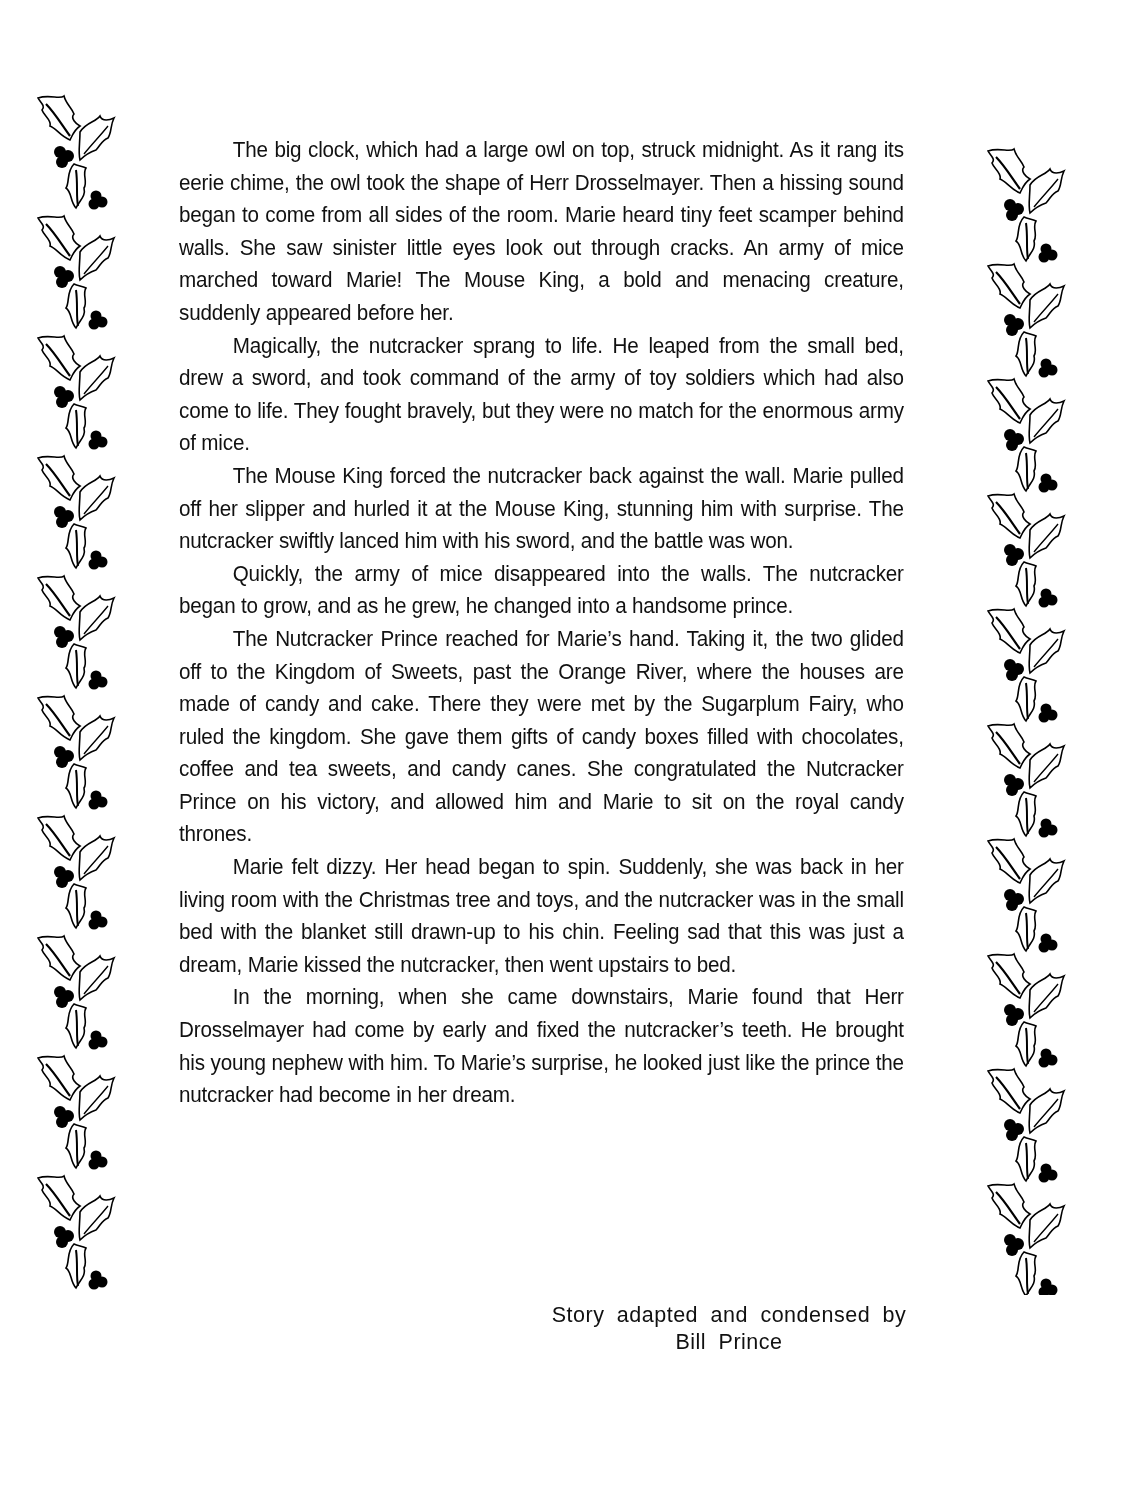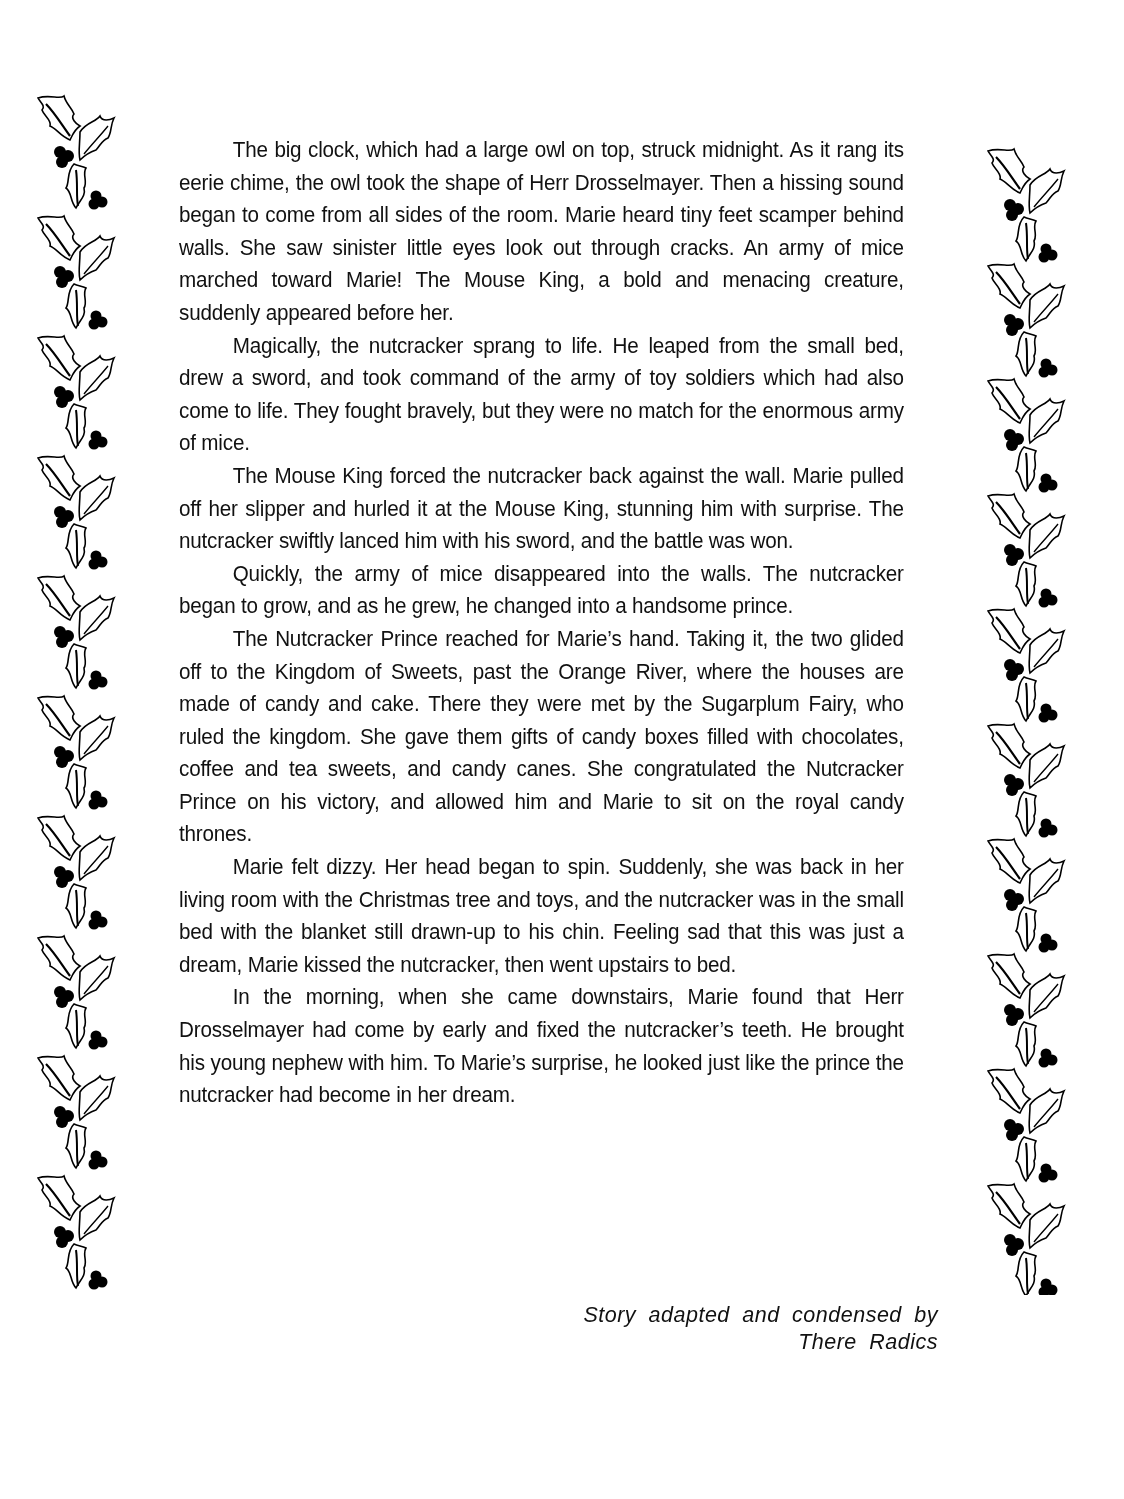--- a/index.html
+++ b/index.html
@@ -8,22 +8,22 @@
   .border-left { left: 30px; top: 92px; width: 112px; height: 1210px; }
   .border-right { left: 980px; top: 145px; width: 108px; height: 1150px; }
   .text-block {
     position: absolute; left: 179px; top: 134px; width: 755px;
     font-family: "Liberation Sans", sans-serif; font-size: 21.5px; line-height: 32.6px;
     letter-spacing: -0.2px; text-align: justify; transform: scaleX(0.96); transform-origin: left top;
   }
   .text-block p { margin: 0; text-indent: 56px; }
   .credit {
     position: absolute; left: 520px; top: 1302px; width: 418px;
-    font-family: "Liberation Sans", sans-serif; font-style: italic; font-size: 21.5px;
-    line-height: 27px; text-align: right; letter-spacing: 0.5px; word-spacing: 6px;
+    font-family: "Liberation Sans", sans-serif; font-size: 21.5px;
+    line-height: 27px; text-align: center; letter-spacing: 0.5px; word-spacing: 6px;
   }
   .credit div { display: block; }
 </style>
 </head>
 <body>
 
 <svg width="0" height="0" style="position:absolute">
   <defs>
     <g id="holly-unit">
       <path d="M8 6 C20 2 30 8 34 4 C36 12 42 16 44 22 C40 26 46 32 50 34 C44 38 42 44 40 48 C30 44 26 36 20 34 C22 28 14 24 12 18 C16 14 10 10 8 6 Z" fill="#fff" stroke="#000" stroke-width="1.6"></path>
@@ -73,14 +73,14 @@
   <p>Magically, the nutcracker sprang to life. He leaped from the small bed, drew a sword, and took command of the army of toy soldiers which had also come to life. They fought bravely, but they were no match for the enormous army of mice.</p>
   <p>The Mouse King forced the nutcracker back against the wall. Marie pulled off her slipper and hurled it at the Mouse King, stunning him with surprise. The nutcracker swiftly lanced him with his sword, and the battle was won.</p>
   <p>Quickly, the army of mice disappeared into the walls. The nut­cracker began to grow, and as he grew, he changed into a handsome prince.</p>
   <p>The Nutcracker Prince reached for Marie’s hand. Taking it, the two glided off to the Kingdom of Sweets, past the Orange River, where the houses are made of candy and cake. There they were met by the Sugarplum Fairy, who ruled the kingdom. She gave them gifts of candy boxes filled with chocolates, coffee and tea sweets, and candy canes. She congratulated the Nutcracker Prince on his victory, and allowed him and Marie to sit on the royal candy thrones.</p>
   <p>Marie felt dizzy. Her head began to spin. Suddenly, she was back in her living room with the Christmas tree and toys, and the nutcracker was in the small bed with the blanket still drawn-up to his chin. Feeling sad that this was just a dream, Marie kissed the nutcracker, then went upstairs to bed.</p>
   <p>In the morning, when she came downstairs, Marie found that Herr Drosselmayer had come by early and fixed the nutcracker’s teeth. He brought his young nephew with him. To Marie’s surprise, he looked just like the prince the nutcracker had become in her dream.</p>
 </div>
 
 <div class="credit">
   <div>Story adapted and condensed by</div>
-  <div>There Radics</div>
+  <div>Bill Prince</div>
 </div>
 
 </body></html>

